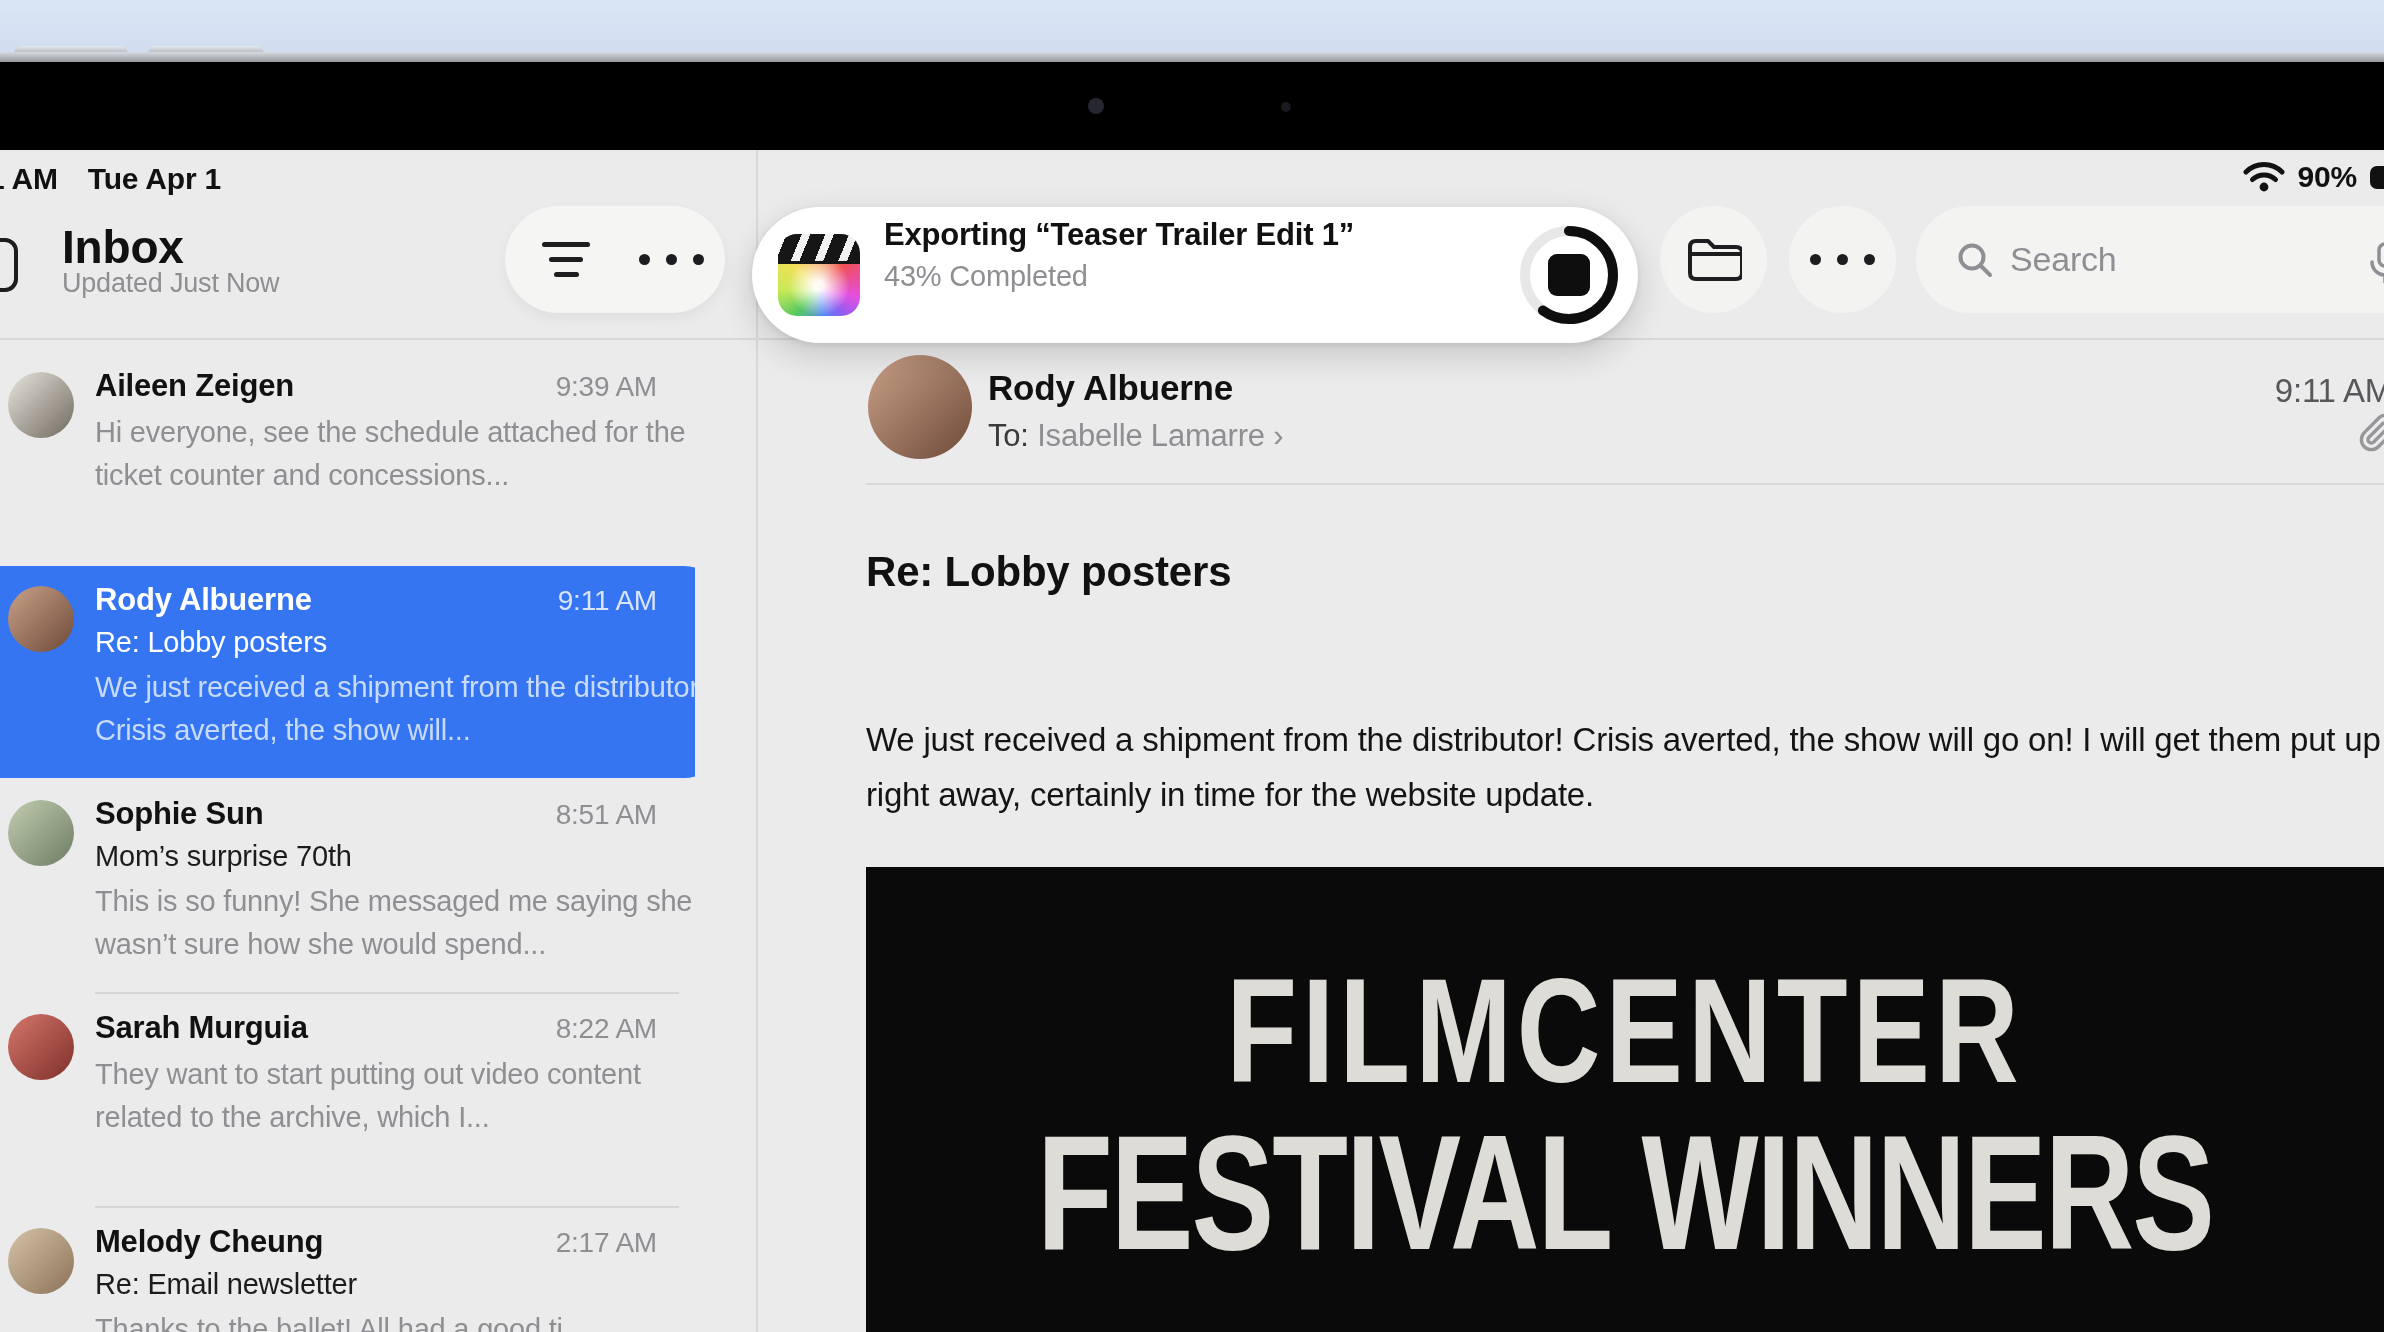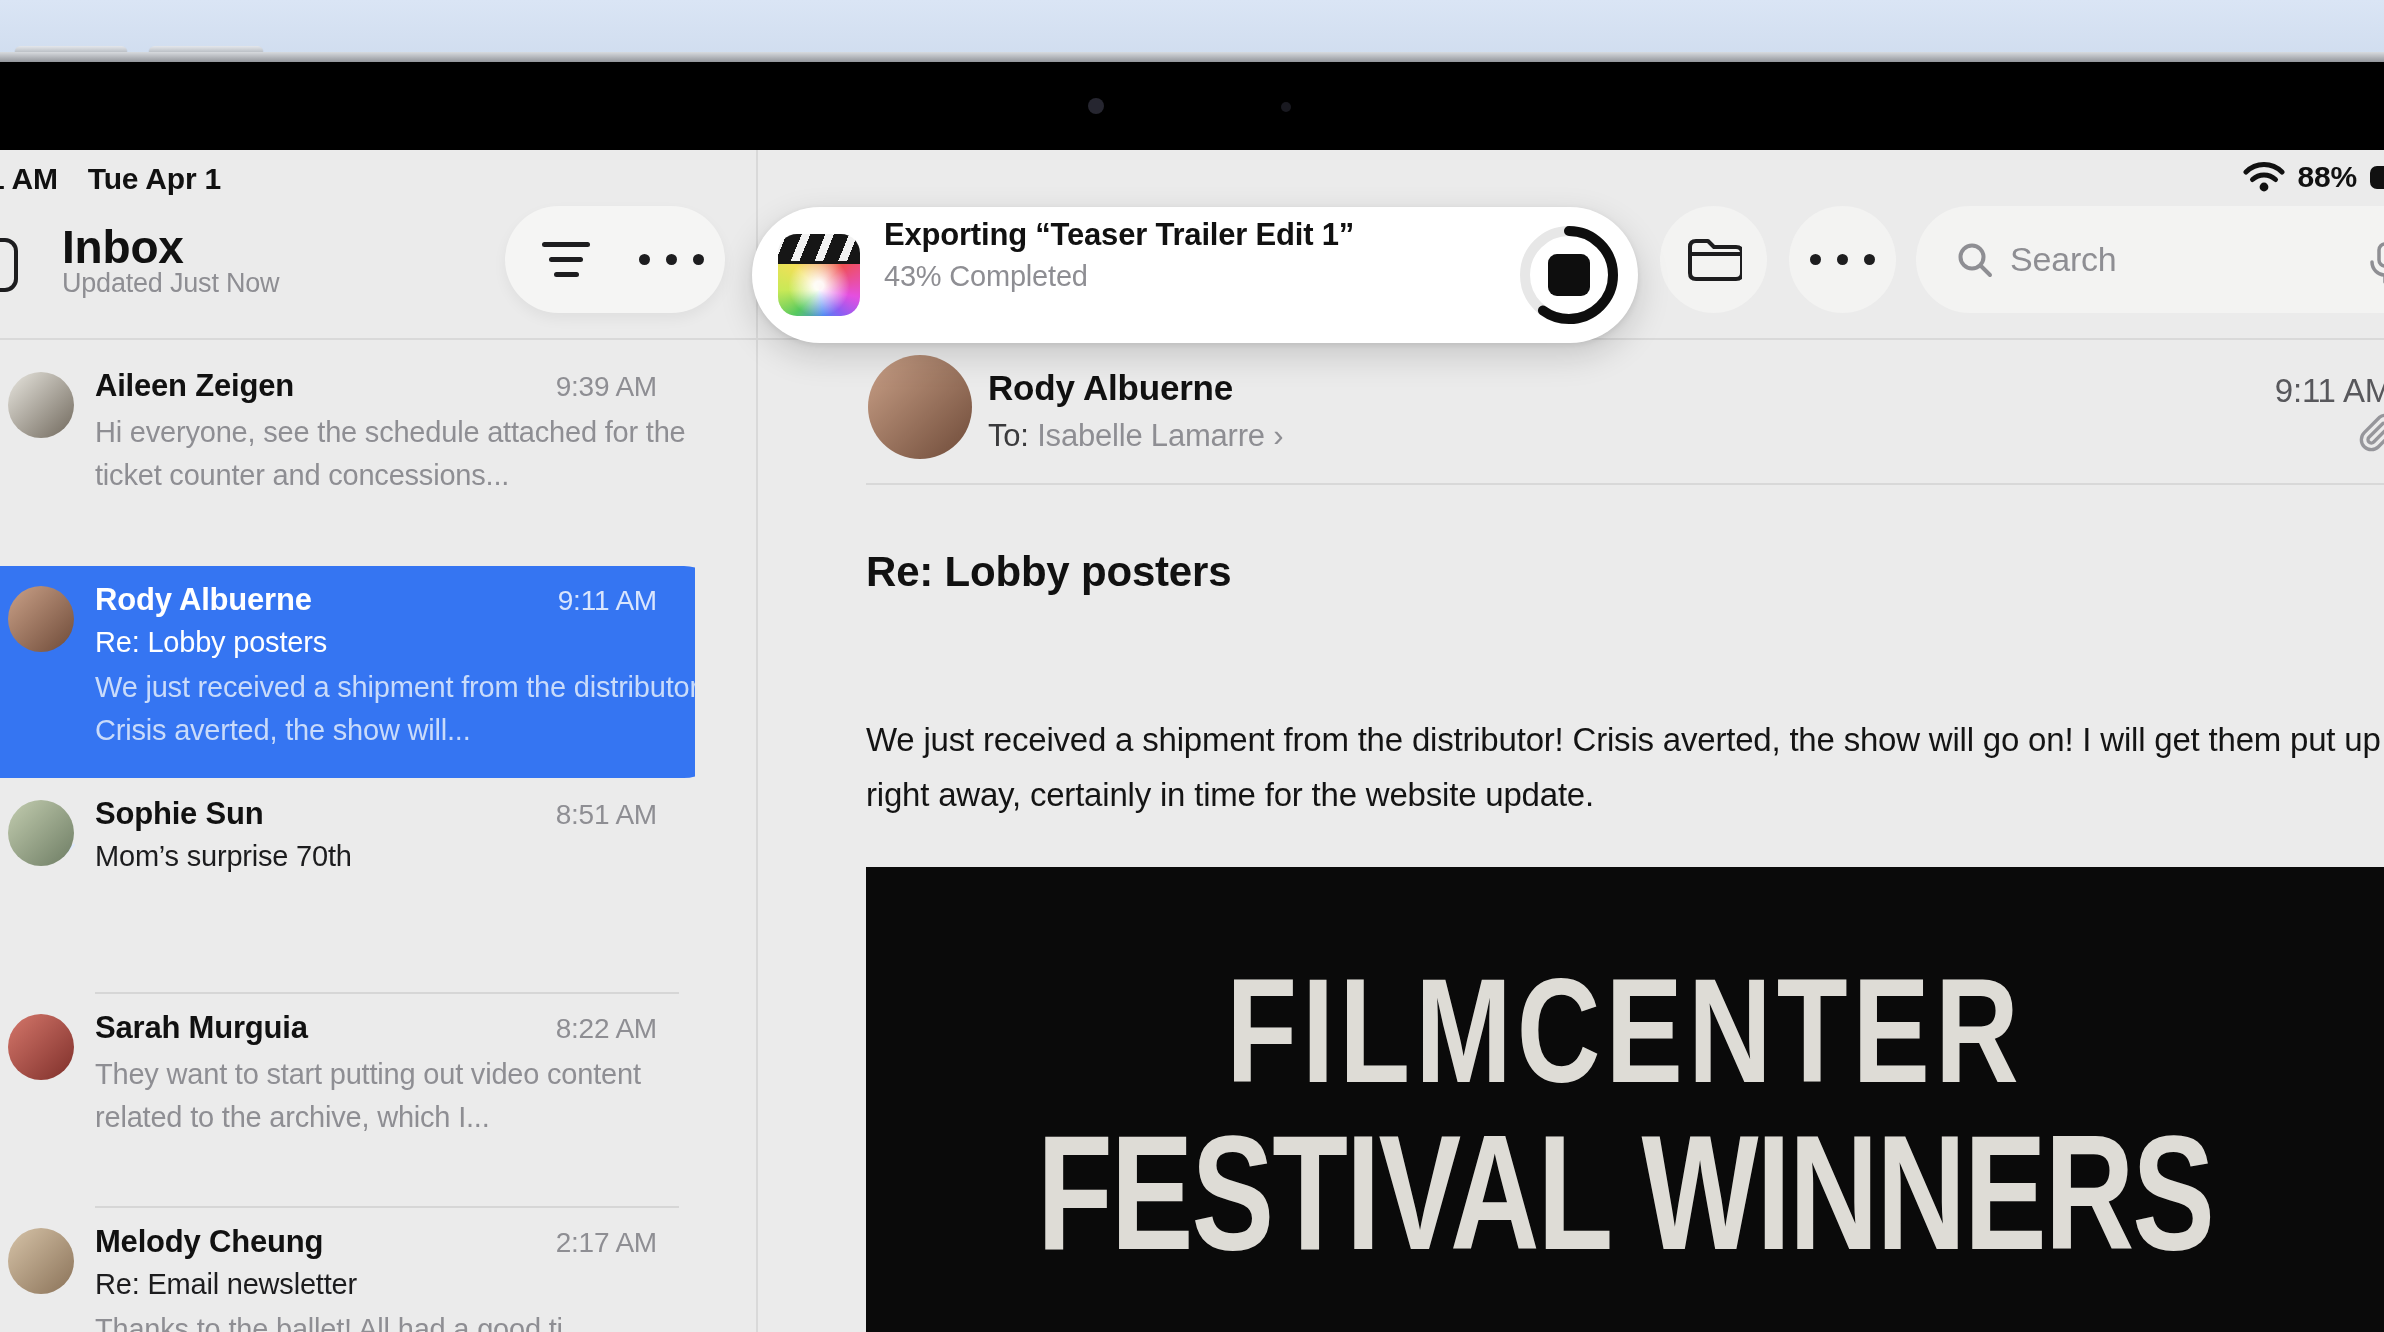--- a/index.html
+++ b/index.html
@@ -107,21 +107,21 @@
       <span>Tue Apr 1</span>
     </div>
     <div class="status-right">
       <span>
         <svg width="42" height="32" viewBox="0 0 42 32">
           <path d="M3 11 C13 1 29 1 39 11" fill="none" stroke="#111" stroke-width="5" stroke-linecap="round"></path>
           <path d="M9.5 18.5 C16 12.5 26 12.5 32.5 18.5" fill="none" stroke="#111" stroke-width="5" stroke-linecap="round"></path>
           <circle cx="21" cy="26" r="4.4" fill="#111"></circle>
         </svg>
       </span>
-      <span class="pct">88%</span>
+      <span class="pct">90%</span>
       <span class="battery"></span>
     </div>
 
     <div class="vdivider"></div>
     <div class="tool-divider"></div>
 
     <div class="partial-sidebar-icon"></div>
     <div class="mbx-title">Inbox</div>
     <div class="mbx-updated">Updated Just Now</div>
 
@@ -217,20 +217,21 @@
     </span>
 
   </div>
         <div class="email-row">
     <span class="avatar" style="background: linear-gradient(135deg, rgb(195, 205, 176), rgb(109, 124, 99));"></span>
     <div class="row-head">
       <span class="sender">Sophie Sun</span>
       <span class="etime">8:51 AM</span>
     </div>
     <div class="subject">Mom’s surprise 70th</div>
+    <div class="preview">This is so funny! She messaged me saying she wasn’t sure how she would spend...</div>
 
     <div class="row-divider"></div>
   </div>
         <div class="email-row">
     <span class="avatar" style="background: linear-gradient(135deg, rgb(213, 119, 107), rgb(126, 47, 42));"></span>
     <div class="row-head">
       <span class="sender">Sarah Murguia</span>
       <span class="etime">8:22 AM</span>
     </div>
     <div class="preview">They want to start putting out video content related to the archive, which I...</div>

